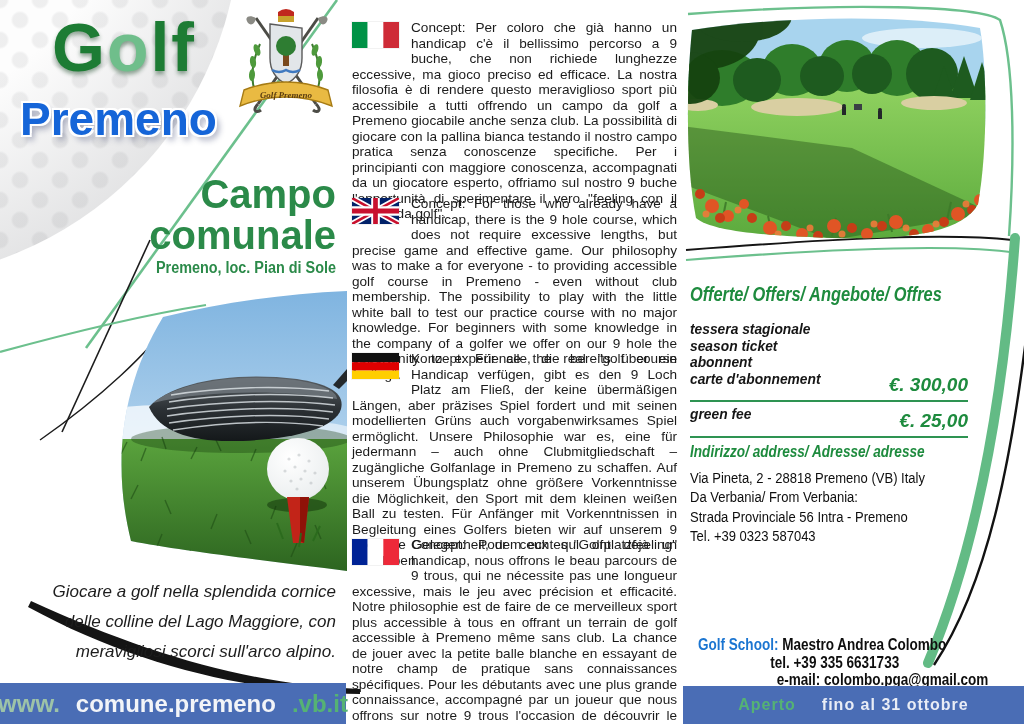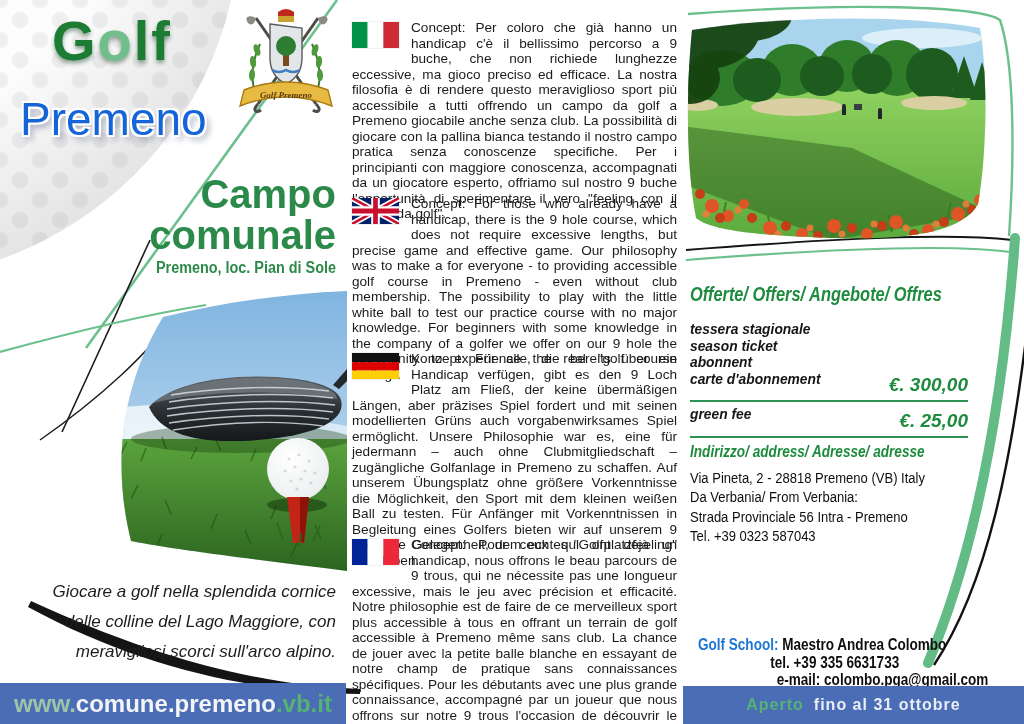--- a/index.html
+++ b/index.html
@@ -10,32 +10,32 @@
   
   .golf-ball{position:absolute;left:-480px;top:-440px;width:720px;height:720px;border-radius:50%;
     background-color:#fdfdfd;
     background-image:
       radial-gradient(circle at 40% 34%, rgba(255,255,255,0) 52%, rgba(110,112,118,.18) 78%, rgba(92,94,100,.32) 96%),
       radial-gradient(rgba(60,62,68,.075) 24%, rgba(0,0,0,0) 33%),
       radial-gradient(rgba(60,62,68,.075) 24%, rgba(0,0,0,0) 33%);
     background-size:100% 100%, 40px 40px, 40px 40px;
     background-position:0 0, 0 0, 20px 20px;
     background-repeat:no-repeat,repeat,repeat;}
-  .logo-golf{position:absolute;left:52px;top:8px;font-size:56px;font-weight:900;letter-spacing:2px;
+  .logo-golf{position:absolute;left:52px;top:8px;font-size:68px;font-weight:900;letter-spacing:2px;
     text-shadow:0 3px 4px rgba(10,60,25,.45);}
   .logo-golf .dk{color:#1d7c34;} .logo-golf .lt{color:#6fbe8b;}
-  .logo-premeno{position:absolute;left:20px;top:92px;font-size:46px;font-weight:400;color:#1565d8;
+  .logo-premeno{position:absolute;left:20px;top:92px;font-size:46px;font-weight:700;color:#1565d8;
     text-shadow:-2px -2px 0 #fff,2px -2px 0 #fff,-2px 2px 0 #fff,2px 2px 0 #fff,4px 5px 6px rgba(30,40,90,.4);}
   .campo{position:absolute;left:130px;top:174px;width:206px;text-align:right;color:#2b8a49;}
   .campo .t{font-size:40px;font-weight:bold;line-height:41px;}
   .campo .s{font-size:16px;font-weight:bold;margin-top:3px;transform:scaleX(.9);transform-origin:right center;white-space:nowrap;}
   .caption{position:absolute;left:14px;top:577px;width:322px;text-align:right;
     font-style:italic;font-size:17px;line-height:30px;color:#1d1d1d;}
   .bar{position:absolute;background:#4a6db5;display:flex;align-items:center;justify-content:center;
-    font-weight:bold;white-space:nowrap;}
+    font-weight:bold;white-space:nowrap;gap:16px;}
   .bar-left{left:0;top:683px;width:346px;height:41px;font-size:24px;}
   .bar-left .g1{color:#9dc3a8;} .bar-left .wh{color:#f2f4f8;} .bar-left .g2{color:#55b274;}
   .bar-right{left:683px;top:686px;width:341px;height:38px;font-size:16px;letter-spacing:1px;text-align:right;}
   .bar-right .hl{color:#55b274;margin-right:10px;} .bar-right .wh{color:#e9edf6;}
 
   
   .concept{position:absolute;left:352px;width:325px;font-size:13.6px;line-height:15.5px;
     text-align:justify;color:#1b1b1b;}
   .concept .flag{float:left;width:47px;height:26px;margin:2px 12px 4px 0;display:block;
     box-shadow:0 0 0 1px rgba(0,0,0,.05);}

